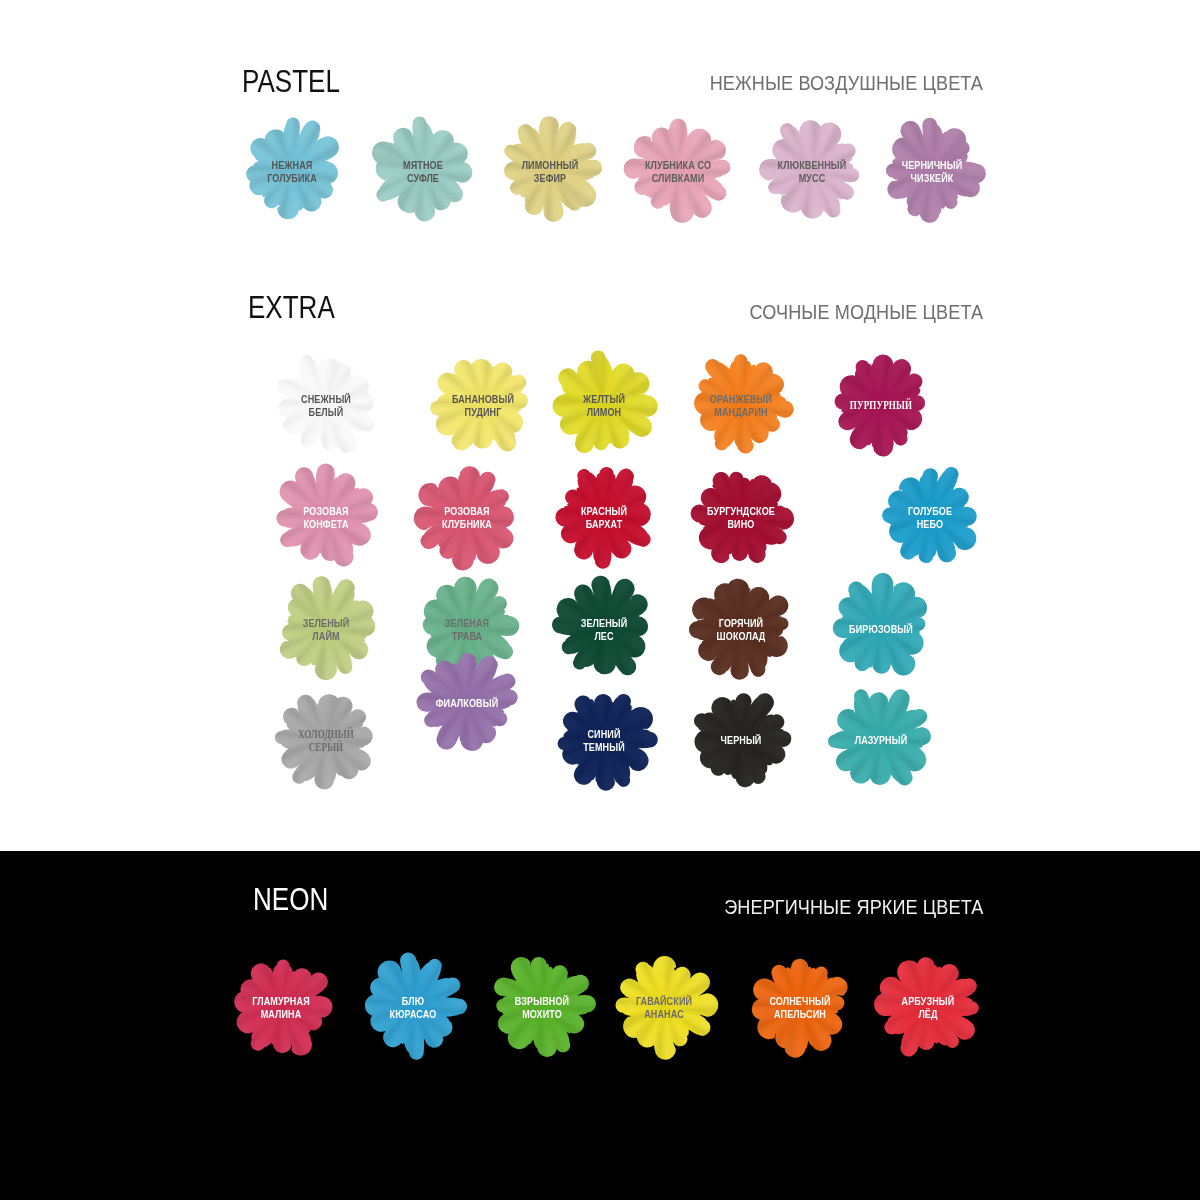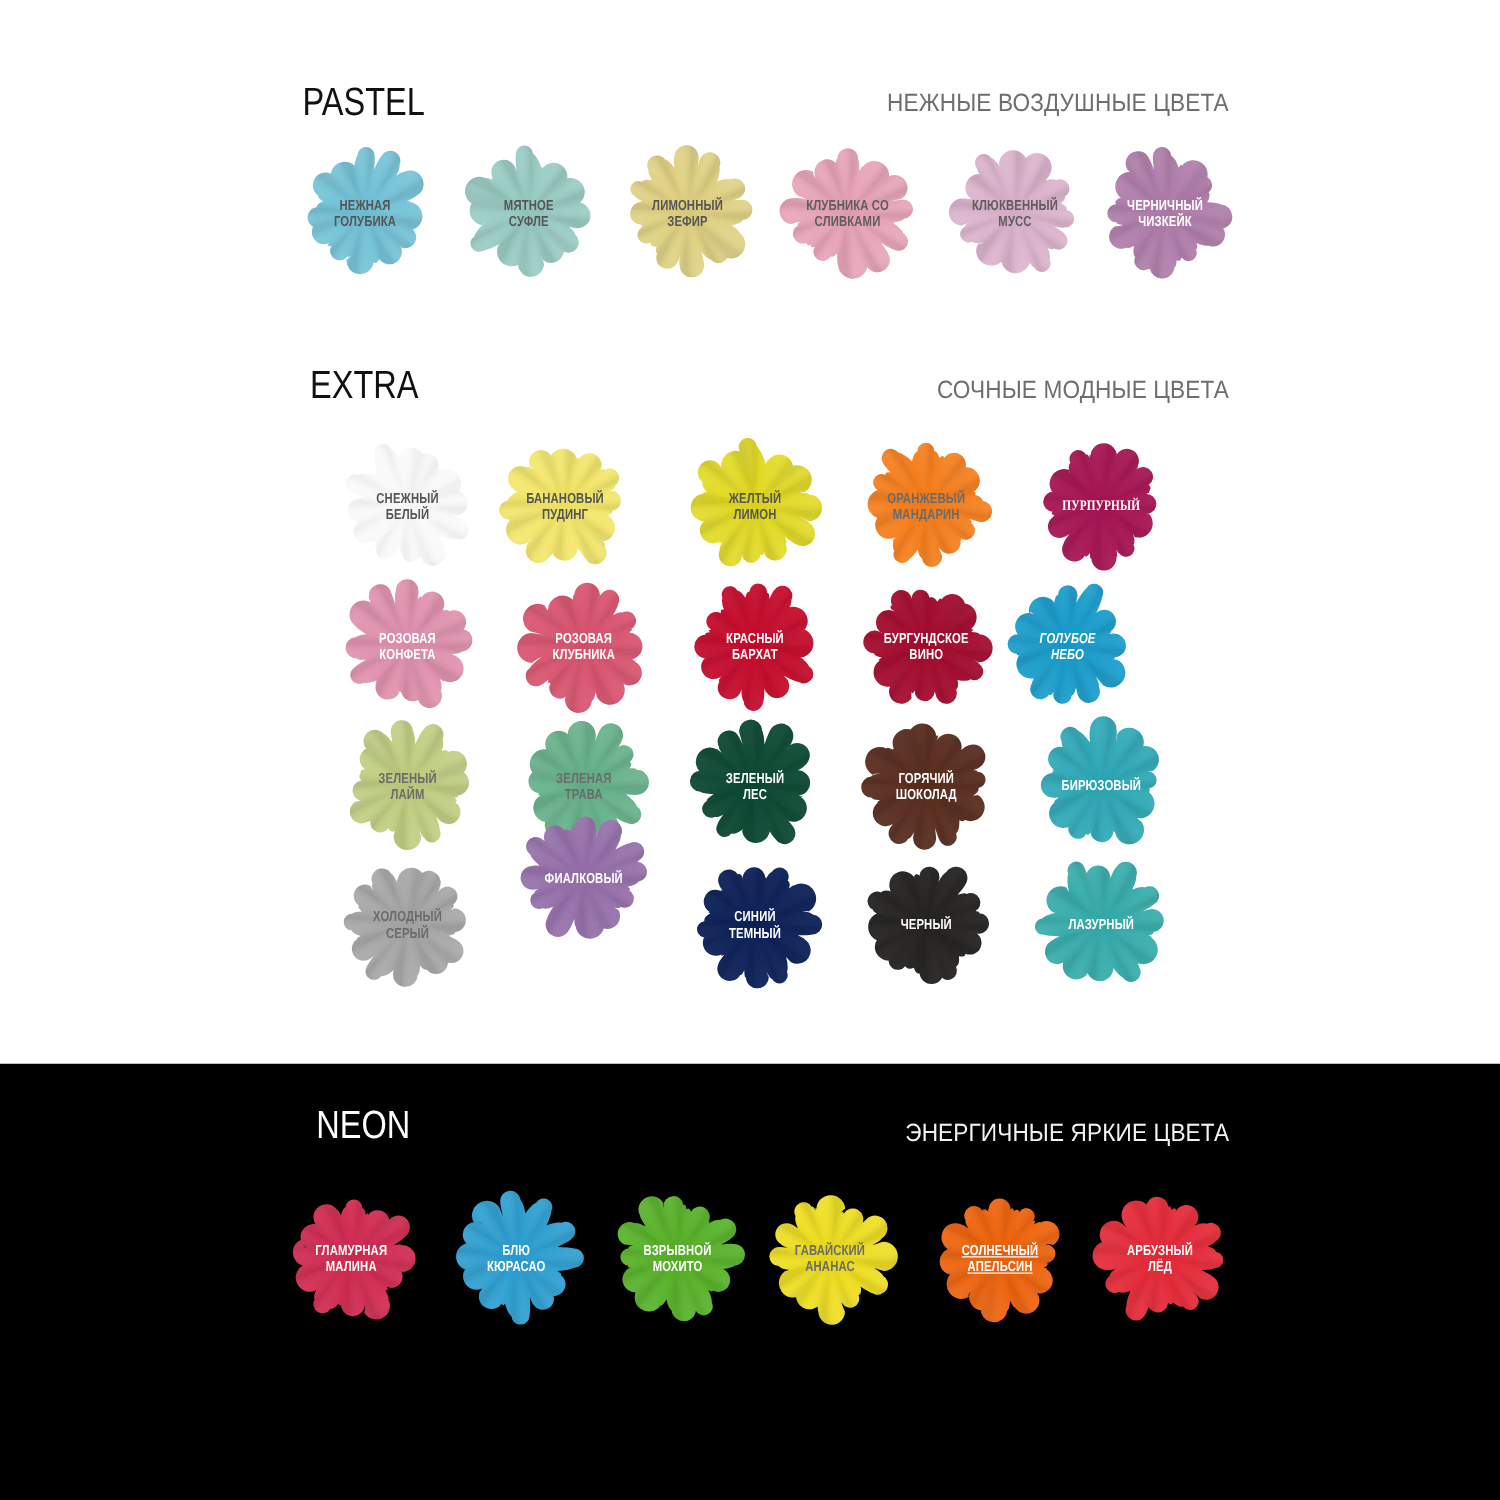--- a/index.html
+++ b/index.html
@@ -574,21 +574,21 @@
                 </g>
               </g>
               <rect x="-10" y="-10" width="120" height="120" fill="url(#sh7)"></rect>
             </g>
           </svg>
           <div class="cap" style="color: rgb(85, 85, 85);">
             <span>СНЕЖНЫЙ</span>
             <span>БЕЛЫЙ</span>
           </div>
         </div>
-        <div class="swatch" title="БАНАНОВЫЙ ПУДИНГ" style="width: 104px; height: 104px; left: 400px; top: 352px;">
+        <div class="swatch" title="БАНАНОВЫЙ ПУДИНГ" style="width: 104px; height: 104px; left: 431px; top: 352px;">
           <svg width="104" height="104" viewBox="0 0 100 100" aria-hidden="true">
             <defs>
               <radialGradient id="sh8" cx="50%" cy="50%" r="62%">
                 <stop offset="0%" stop-color="#fff" stop-opacity="0"></stop>
                 <stop offset="62%" stop-color="#fff" stop-opacity="0.114"></stop>
                 <stop offset="100%" stop-color="#000" stop-opacity="0.064"></stop>
               </radialGradient>
               <clipPath id="cp8">
                 <path d="M 42.26 18.75 Q 39.16 15.62 37.78 17.93 A 10.82 10.82 0 0 1 59.40 17.00 Q 59.45 13.98 58.06 16.49 Q 60.24 12.75 60.90 14.50 A 9.31 9.31 0 0 1 76.76 24.26 Q 77.13 22.36 73.50 24.54 Q 79.34 21.71 81.08 22.84 A 7.10 7.10 0 0 1 88.44 34.97 Q 89.78 35.78 85.75 38.50 Q 88.00 37.89 84.82 39.01 A 7.75 7.75 0 0 1 86.24 54.44 Q 87.32 56.54 82.78 57.66 Q 85.93 58.79 83.53 58.56 A 10.49 10.49 0 0 1 72.42 76.36 Q 77.35 77.92 78.28 75.40 Q 81.48 80.89 80.60 82.39 A 8.58 8.58 0 0 1 66.09 91.55 Q 64.86 90.85 61.68 84.79 Q 61.50 86.71 59.61 83.18 A 10.11 10.11 0 0 1 39.40 82.88 Q 39.34 87.20 40.84 86.03 Q 38.54 90.65 37.79 89.77 A 9.62 9.62 0 0 1 21.19 80.02 Q 21.95 78.22 26.74 72.37 Q 22.03 77.66 21.38 78.93 A 11.17 11.17 0 0 1 10.41 59.46 Q 11.14 60.01 17.40 59.14 Q 9.51 60.84 7.14 61.06 A 7.15 7.15 0 0 1 5.85 46.81 Q 6.90 42.89 13.59 39.89 Q 9.40 38.02 10.69 37.76 A 9.62 9.62 0 0 1 20.54 21.24 Q 21.25 19.79 25.90 22.48 Q 22.85 19.68 23.61 21.14 A 9.00 9.00 0 0 1 39.34 12.37 Q 40.06 12.80 42.26 18.75 Z"></path>
               </clipPath>
@@ -1173,21 +1173,21 @@
                 </g>
               </g>
               <rect x="-10" y="-10" width="120" height="120" fill="url(#sh15)"></rect>
             </g>
           </svg>
           <div class="cap" style="color: rgb(255, 255, 255);">
             <span>БУРГУНДСКОЕ</span>
             <span>ВИНО</span>
           </div>
         </div>
-        <div class="swatch" title="ГОЛУБОЕ НЕБО" style="width: 104px; height: 104px; left: 802px; top: 464px; font-style: italic;">
+        <div class="swatch" title="ГОЛУБОЕ НЕБО" style="width: 104px; height: 104px; left: 878px; top: 464px;">
           <svg width="104" height="104" viewBox="0 0 100 100" aria-hidden="true">
             <defs>
               <radialGradient id="sh16" cx="50%" cy="50%" r="62%">
                 <stop offset="0%" stop-color="#fff" stop-opacity="0"></stop>
                 <stop offset="62%" stop-color="#fff" stop-opacity="0.078"></stop>
                 <stop offset="100%" stop-color="#000" stop-opacity="0.085"></stop>
               </radialGradient>
               <clipPath id="cp16">
                 <path d="M 39.67 18.08 Q 40.52 11.97 42.74 11.41 A 7.44 7.44 0 0 1 57.63 11.48 Q 57.70 11.77 56.64 17.65 Q 61.30 9.36 64.43 6.58 A 6.88 6.88 0 0 1 76.69 12.83 Q 76.10 16.96 71.96 25.57 Q 74.67 22.86 73.54 24.36 A 8.92 8.92 0 0 1 83.15 39.40 Q 85.13 39.63 81.63 41.48 Q 86.72 40.71 86.27 41.35 A 9.06 9.06 0 0 1 86.06 59.46 Q 87.97 60.74 84.38 60.46 Q 89.66 62.16 89.47 62.18 A 11.20 11.20 0 0 1 77.31 80.99 Q 76.42 79.77 71.74 74.28 Q 74.77 80.52 74.19 82.32 A 8.71 8.71 0 0 1 58.32 89.50 Q 57.98 88.87 56.50 82.65 Q 55.26 88.58 53.25 88.84 A 7.13 7.13 0 0 1 39.06 87.41 Q 38.51 89.42 39.56 85.93 Q 36.84 89.69 35.91 88.03 A 7.87 7.87 0 0 1 22.49 79.80 Q 22.32 78.28 26.14 72.67 Q 24.59 75.65 27.06 74.57 A 11.22 11.22 0 0 1 16.71 54.66 Q 12.46 56.80 13.82 57.93 Q 9.83 58.02 11.43 56.99 A 7.60 7.60 0 0 1 11.67 41.79 Q 12.38 41.27 18.64 42.05 Q 14.28 42.88 15.52 44.82 A 10.15 10.15 0 0 1 24.25 26.49 Q 20.86 23.65 21.71 24.64 Q 19.81 25.48 22.34 29.92 A 10.72 10.72 0 0 1 39.74 17.39 Q 38.84 15.01 39.67 18.08 Z"></path>
               </clipPath>
@@ -1692,21 +1692,21 @@
                   <path d="M0 0 L52.52 0 L52.52 13.01 Z" fill="#000" opacity="0.084"></path>
                 </g>
                 <g transform="translate(50,50) rotate(239.48)">
                   <path d="M0 0 L52.53 -12.32 L52.53 0 Z" fill="#fff" opacity="0.044"></path>
                   <path d="M0 0 L52.53 0 L52.53 12.32 Z" fill="#000" opacity="0.084"></path>
                 </g>
               </g>
               <rect x="-10" y="-10" width="120" height="120" fill="url(#sh22)"></rect>
             </g>
           </svg>
-          <div class="cap" style="color: rgb(107, 107, 107);">
+          <div class="cap" style="color: rgb(107, 107, 107); font-family: Liberation Serif, serif;">
             <span>ХОЛОДНЫЙ</span>
             <span>СЕРЫЙ</span>
           </div>
         </div>
         <div class="swatch" title="ФИАЛКОВЫЙ" style="width: 104px; height: 104px; left: 415px; top: 650px;">
           <svg width="104" height="104" viewBox="0 0 100 100" aria-hidden="true">
             <defs>
               <radialGradient id="sh23" cx="50%" cy="50%" r="62%">
                 <stop offset="0%" stop-color="#fff" stop-opacity="0"></stop>
                 <stop offset="62%" stop-color="#fff" stop-opacity="0.081"></stop>
@@ -2371,21 +2371,21 @@
                   <path d="M0 0 L53.23 0 L53.23 16.17 Z" fill="#000" opacity="0.073"></path>
                 </g>
                 <g transform="translate(50,50) rotate(238.42)">
                   <path d="M0 0 L49.88 -11.23 L49.88 0 Z" fill="#fff" opacity="0.038"></path>
                   <path d="M0 0 L49.88 0 L49.88 11.23 Z" fill="#000" opacity="0.073"></path>
                 </g>
               </g>
               <rect x="-10" y="-10" width="120" height="120" fill="url(#sh31)"></rect>
             </g>
           </svg>
-          <div class="cap" style="color: rgb(255, 255, 255); text-decoration: underline;">
+          <div class="cap" style="color: rgb(255, 255, 255);">
             <span>СОЛНЕЧНЫЙ</span>
             <span>АПЕЛЬСИН</span>
           </div>
         </div>
         <div class="swatch" title="АРБУЗНЫЙ ЛЁД" style="width: 104px; height: 104px; left: 876px; top: 954px;">
           <svg width="104" height="104" viewBox="0 0 100 100" aria-hidden="true">
             <defs>
               <radialGradient id="sh32" cx="50%" cy="50%" r="62%">
                 <stop offset="0%" stop-color="#fff" stop-opacity="0"></stop>
                 <stop offset="62%" stop-color="#fff" stop-opacity="0.070"></stop>

